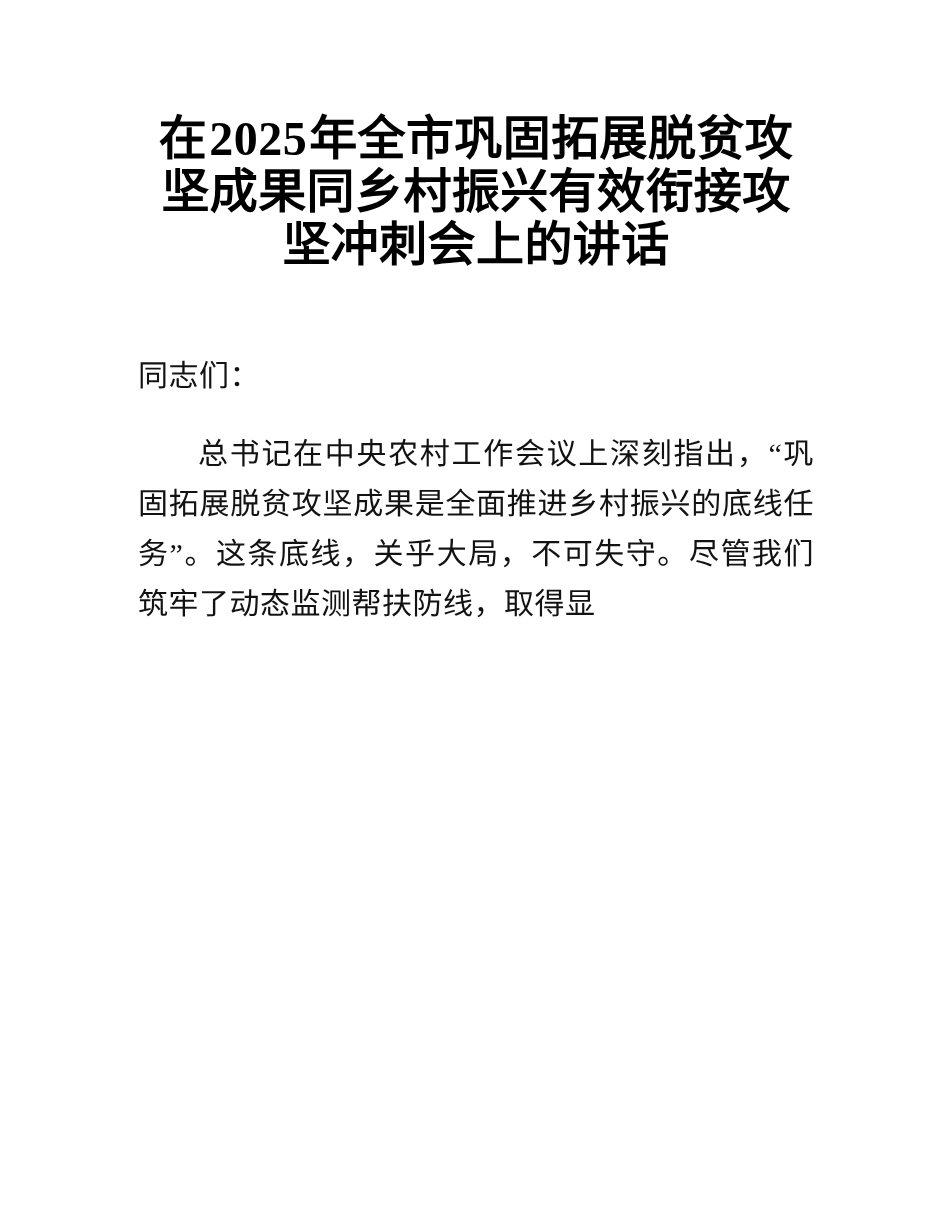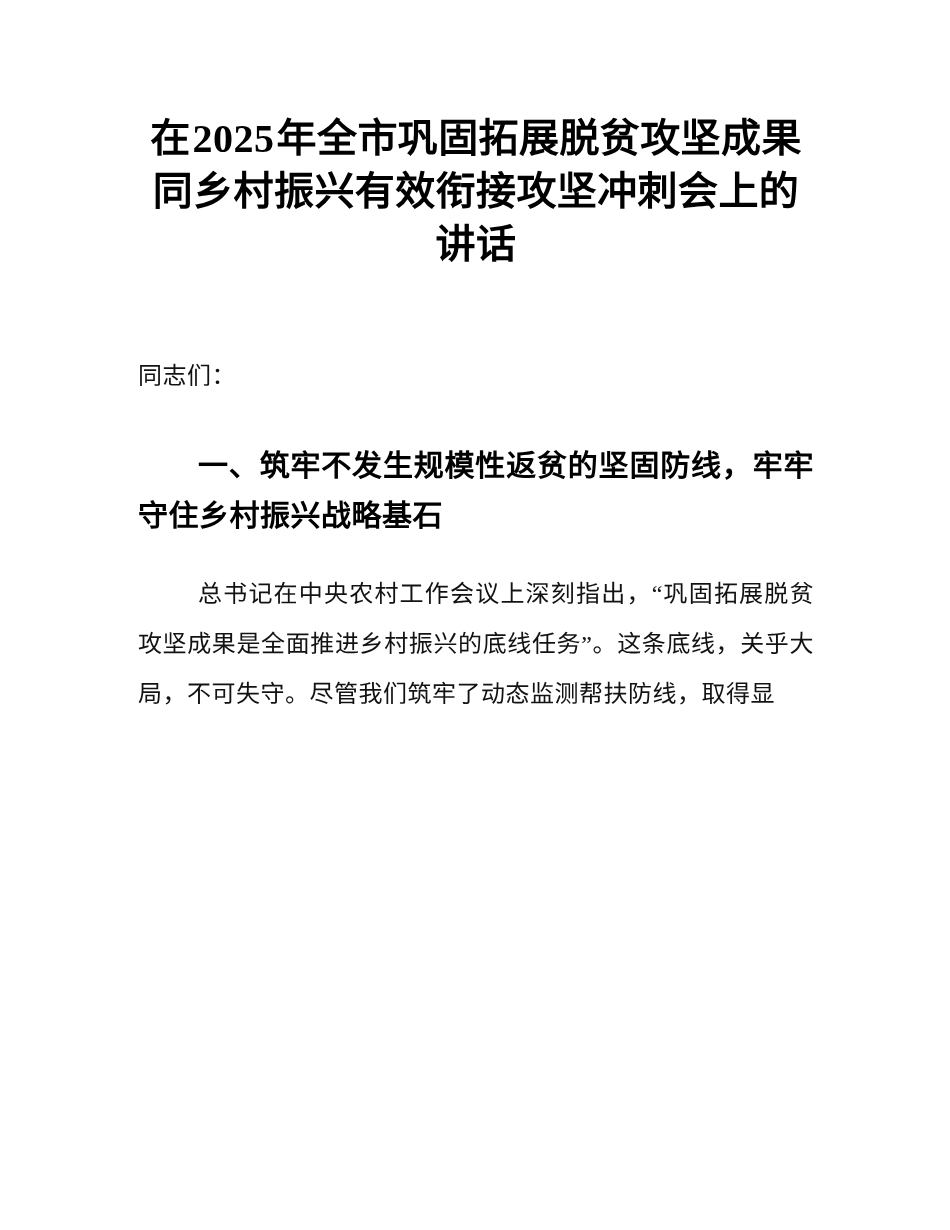--- a/index.html
+++ b/index.html
@@ -22,38 +22,38 @@
     width: 676px;
   }
 
   
   .doc-title {
     margin: 0;
     padding: 0;
     padding-top: 112px;
     font-family: "Liberation Serif", "DejaVu Serif", serif;
     font-weight: 700;
-    font-size: 40px;
+    font-size: 48px;
     line-height: 53px;
     color: #000000;
     text-align: center;
     letter-spacing: 0.4px;
     white-space: normal;
   }
   .doc-title .num {
     font-family: "Liberation Serif", "DejaVu Serif", serif;
     letter-spacing: 0.5px;
     padding: 0 2px;
   }
 
   
   .para {
     margin: 0;
     font-family: "Liberation Serif", "DejaVu Serif", serif;
-    font-size: 24px;
+    font-size: 30px;
     line-height: 50px;
     color: #121212;
     text-align: justify;
     text-justify: inter-ideograph;
     letter-spacing: 0.5px;
   }
   .salutation {
     margin-top: 80px;
   }
   .para.indent {
@@ -86,18 +86,17 @@
 <body>
 
 <div class="page">
   <div class="doc-body">
 
     <h1 class="doc-title">在<span class="num">2025</span>年全市巩固拓展脱贫攻坚成果同乡村振兴有效衔接攻坚冲刺会上的讲话</h1>
 
     <p class="para salutation">同志们：</p>
 
 
-    <h2 class="section-heading">一、筑牢不发生规模性返贫的坚固防线，牢牢守住乡村振兴战略基石</h2>
 
     <p class="para indent after-heading">总书记在中央农村工作会议上深刻指出，“巩固拓展脱贫攻坚成果是全面推进乡村振兴的底线任务”。这条底线，关乎大局，不可失守。尽管我们筑牢了动态监测帮扶防线，取得显</p>
 
   </div>
 </div>
 
 </body></html>

